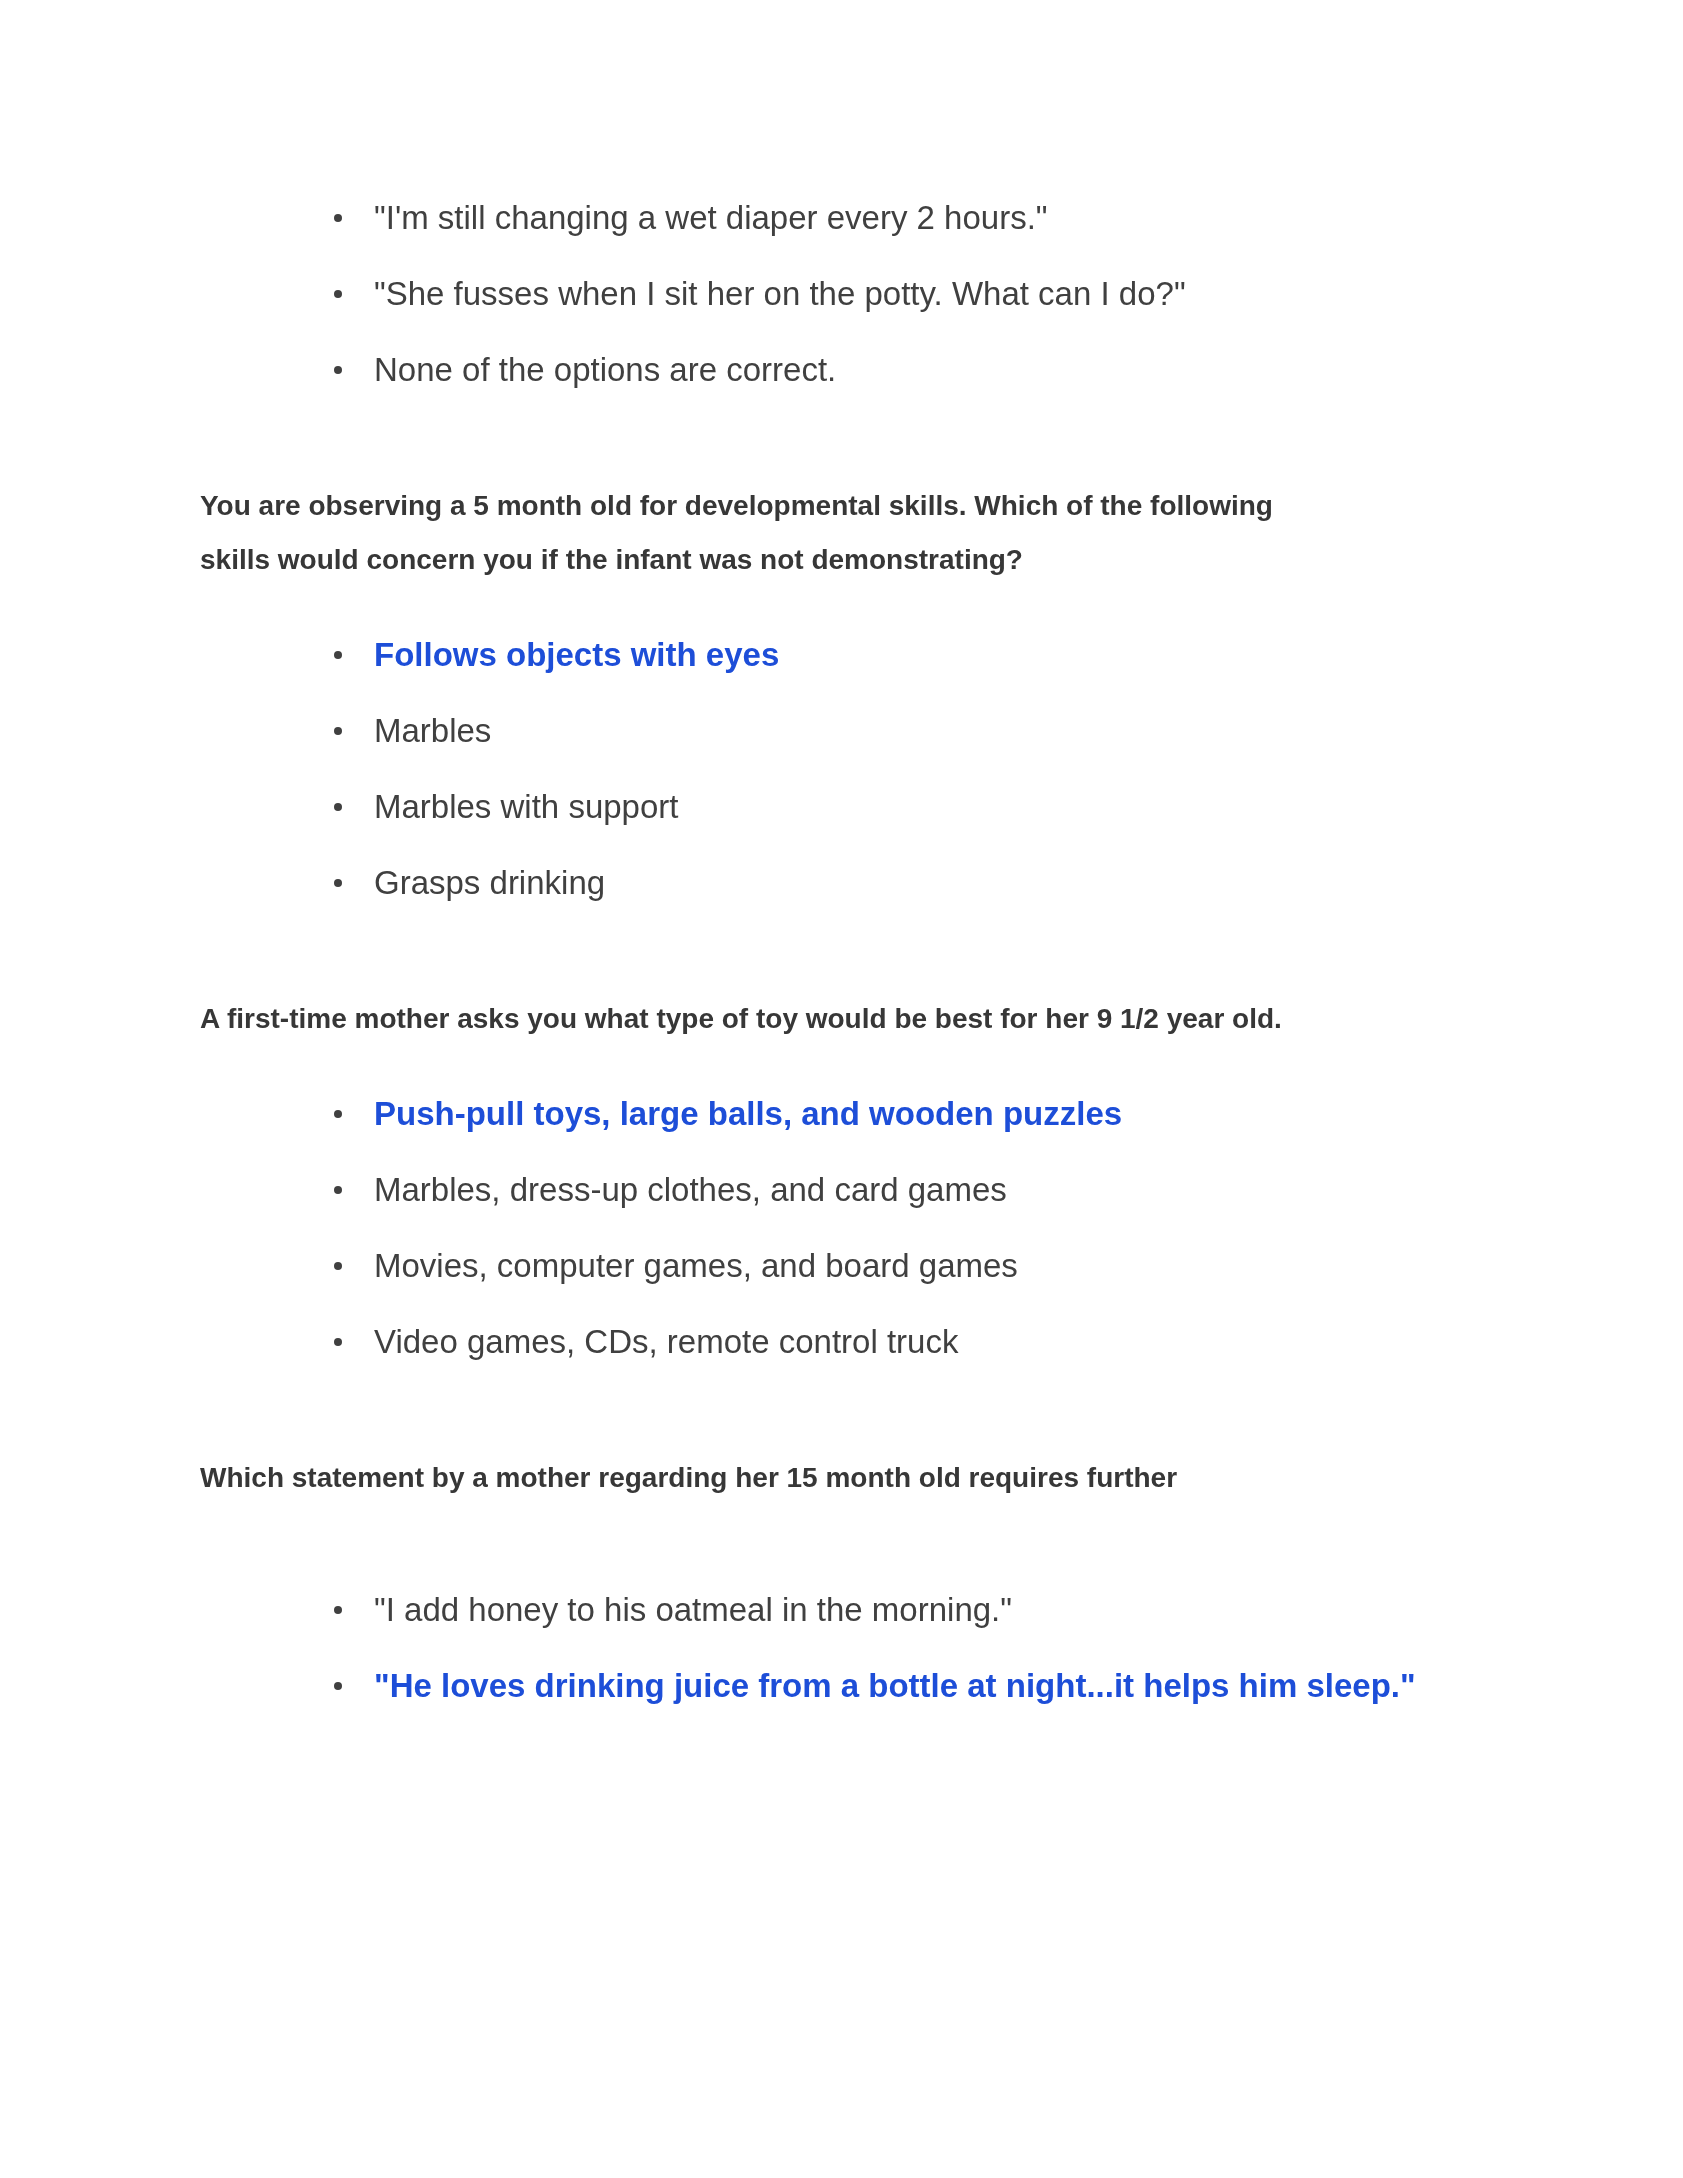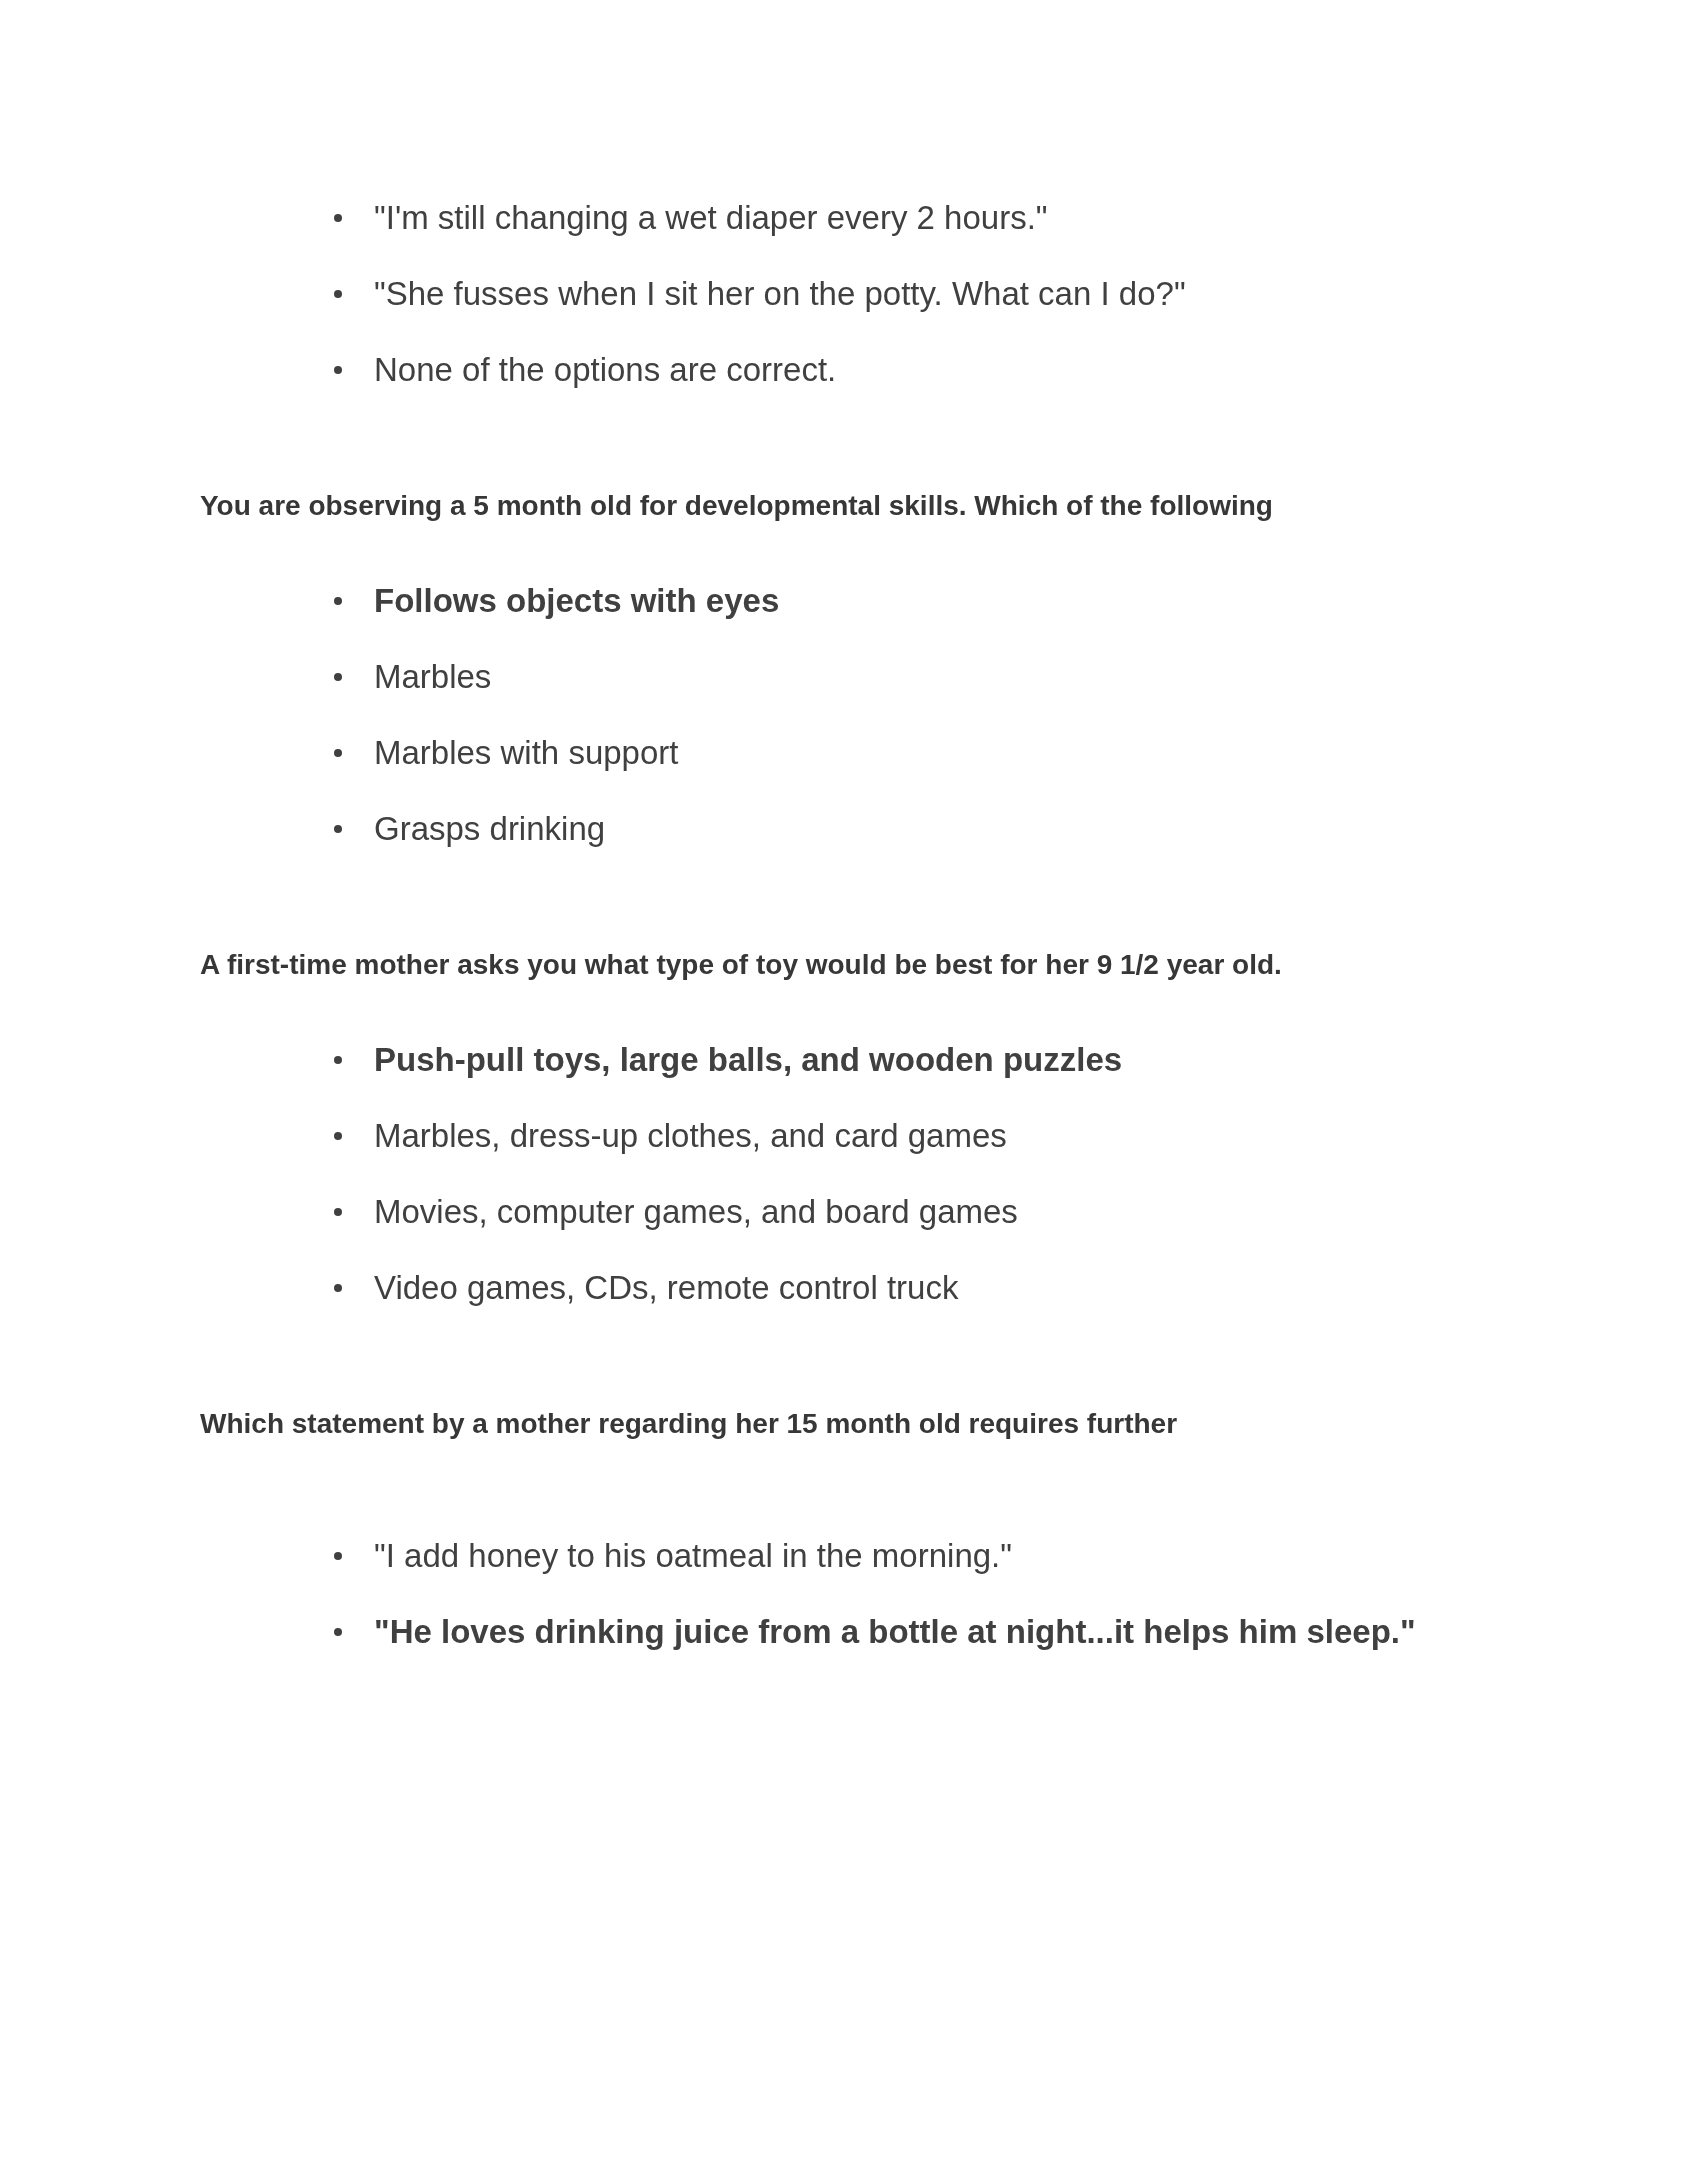--- a/index.html
+++ b/index.html
@@ -36,21 +36,21 @@
     position: absolute;
     left: 134px;
     top: 24px;
     width: 8px;
     height: 8px;
     border-radius: 50%;
     background: #404040;
   }
   .item-text.bold {
     font-weight: bold;
-    color: #404040;
+    color: #1d4ed8;
   }
   p.question {
     margin: 82px 0 0 0;
     font-weight: bold;
     font-size: 28px;
     line-height: 54px;
     color: #373737;
   }
   .qline {
     display: block;
@@ -74,20 +74,21 @@
       <span class="item-text">"She fusses when I sit her on the potty. What can I do?"</span>
     </li>
     <li class="option">
       <span class="bullet"></span>
       <span class="item-text">None of the options are correct.</span>
     </li>
   </ul>
 
   <p class="question">
     <span class="qline">You are observing a 5 month old for developmental skills. Which of the following</span>
+    <span class="qline">skills would concern you if the infant was not demonstrating?</span>
   </p>
 
   <ul class="options after-q">
     <li class="option">
       <span class="bullet"></span>
       <span class="item-text bold">Follows objects with eyes</span>
     </li>
     <li class="option">
       <span class="bullet"></span>
       <span class="item-text">Marbles</span>

